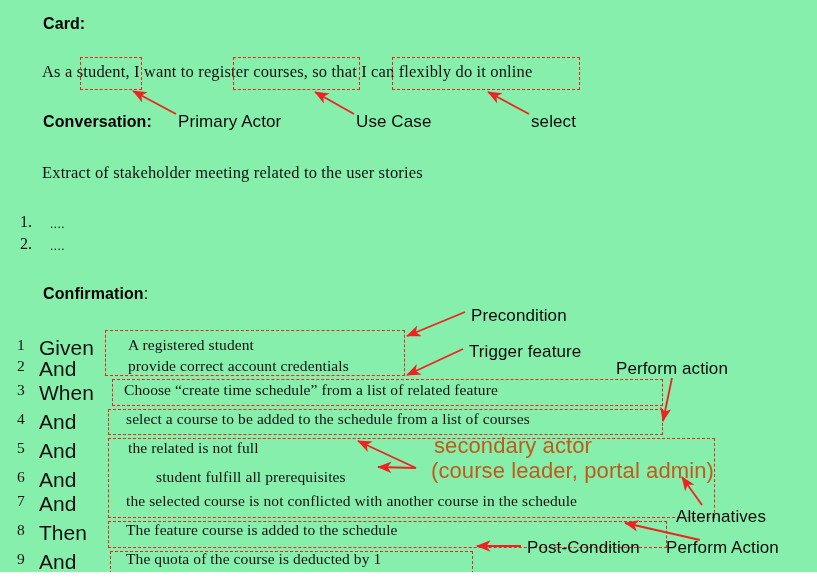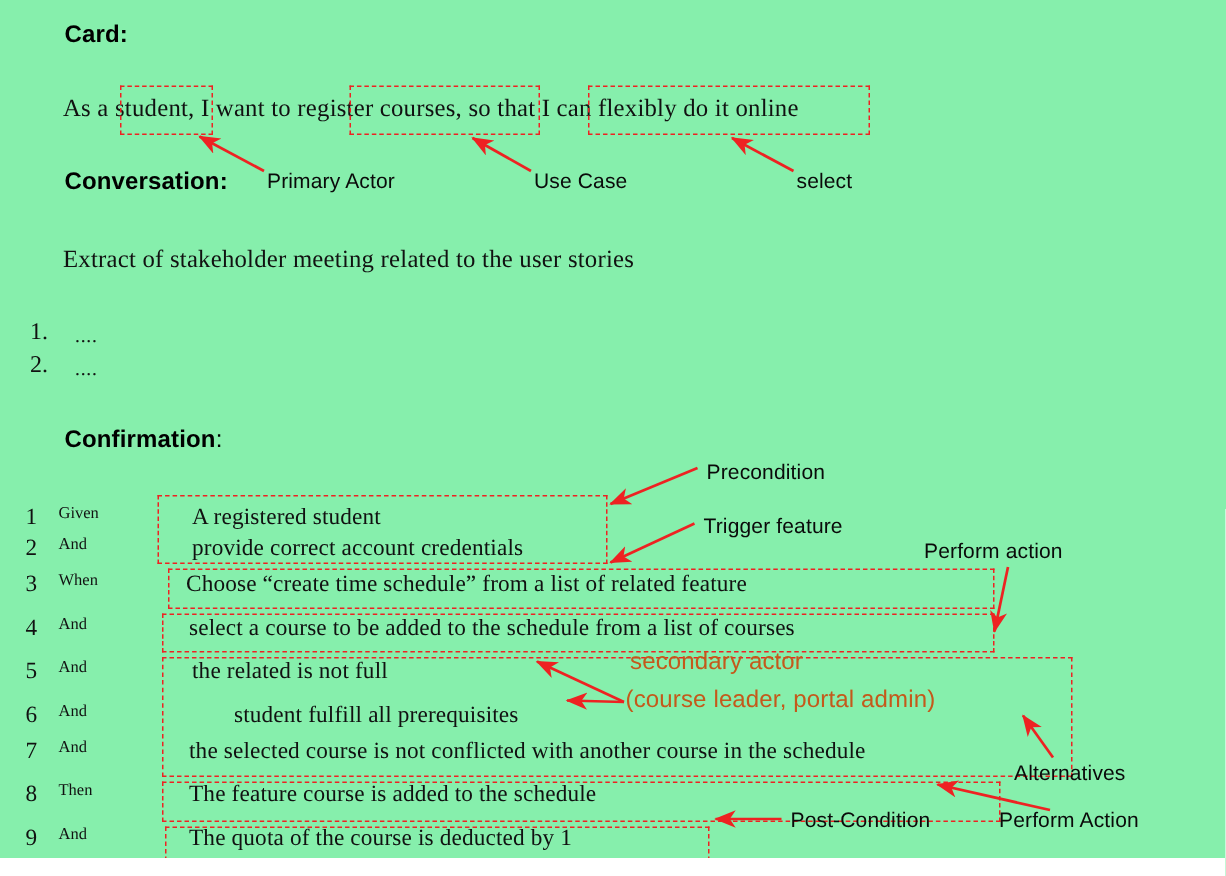--- a/index.html
+++ b/index.html
@@ -41,39 +41,40 @@
     letter-spacing: 0.1px;
   }
   .num {
     font-family: "Liberation Serif", "DejaVu Serif", serif;
     font-size: 15.5px;
     color: #111111;
     white-space: nowrap;
     text-align: left;
   }
   .kw {
-    font-family: Liberation Serif, serif;
-    font-size: 11px;
+    font-family: Liberation Sans, sans-serif;
+    font-size: 21px;
     color: #111111;
     white-space: nowrap;
   }
 
   .label-sans {
     font-family: "Liberation Sans", "DejaVu Sans", sans-serif;
-    font-size: 14px;
+    font-size: 17px;
     color: #0a0a0a;
     white-space: nowrap;
     letter-spacing: 0.1px;
   }
   .label-orange {
     font-family: "Liberation Sans", "DejaVu Sans", sans-serif;
-    font-size: 16px;
+    font-size: 22px;
     color: #C4591B;
     white-space: nowrap;
     letter-spacing: 0.1px;
+    margin-left: 14px;
   }
 
   .dbox {
     border: 1.6px dashed #EE2222;
     box-sizing: border-box;
     pointer-events: none;
   }
 
   .listnum {
     font-family: "Liberation Serif", "DejaVu Serif", serif;

